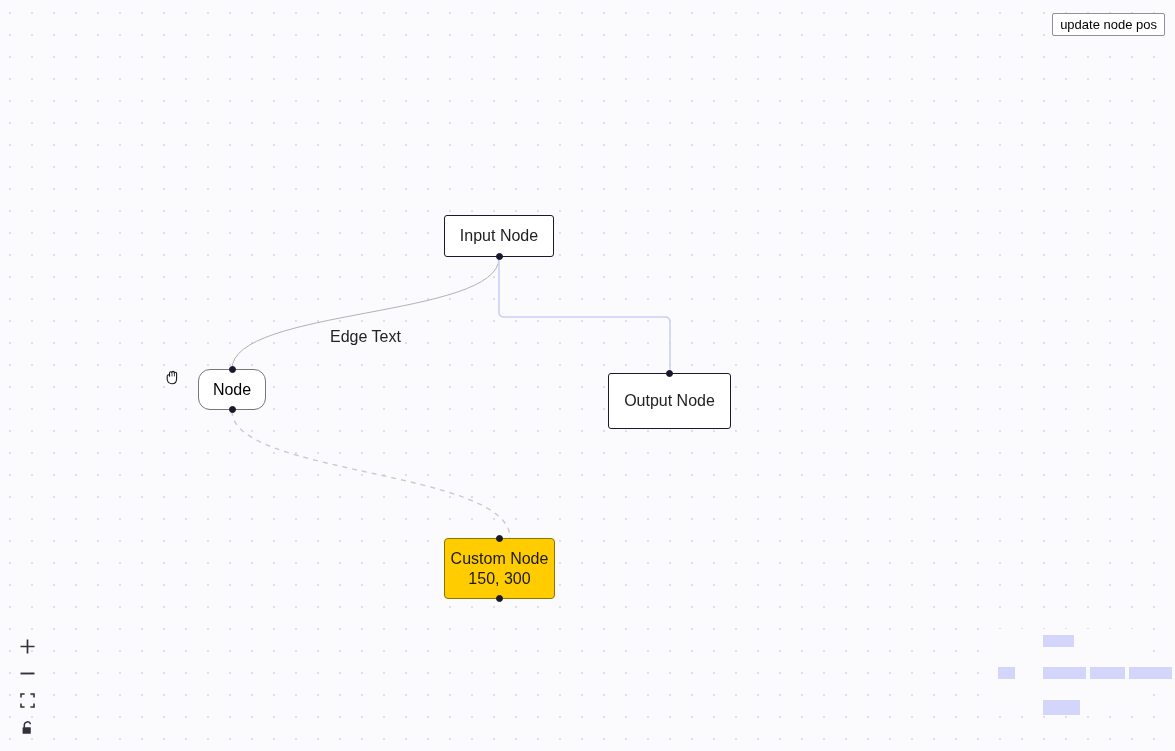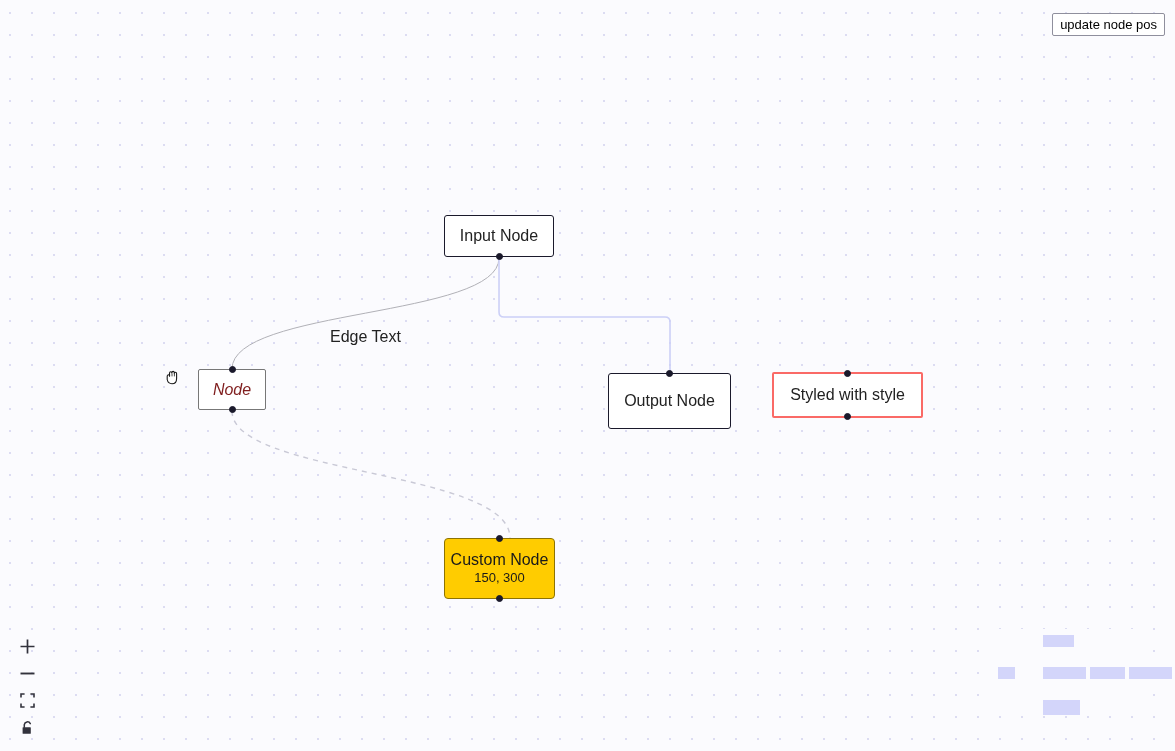--- a/index.html
+++ b/index.html
@@ -70,43 +70,42 @@
   }
   .node-default {
     background: #ffffff;
     border: 1px solid #1a192b;
     border-radius: 3px;
     color: #222;
   }
   .node-plain {
     background: #ffffff;
     border: 1px solid #777;
-    border-radius: 2px;
-    color: #7f1d1d;
-    font-style: italic;
+    border-radius: 12px;
+    color: #000000;
   }
   .node-class {
     background: #ff4f5a;
     border: 1px solid #8a4a44;
     border-radius: 3px;
     color: #ffffff;
   }
   .node-style {
     background: #ffffff;
     border: 2px solid #fa6a66;
     border-radius: 2px;
     color: #222;
   }
   .node-custom {
     background: #ffcc00;
     border: 1px solid #8d7303;
     border-radius: 4px;
     color: #1a1a1a;
   }
-  .node-line-2 { font-size: 13px; }
+  .node-line-2 { font-size: 16px; }
 
   
   .handle {
     position: absolute;
     width: 7px;
     height: 7px;
     border-radius: 50%;
     background: #1a192b;
     border: 1px solid #1a192b;
     box-sizing: border-box;
@@ -196,25 +195,20 @@
     <span class="handle top"></span>
     <span class="handle bottom"></span>
   </div>
 
 
   <div class="node node-default" style="left:608px; top:373px; width:123px; height:56px;">
     <span>Output Node</span>
     <span class="handle top"></span>
   </div>
 
-  <div class="node node-style" style="left:772px; top:372px; width:151px; height:46px;">
-    <span>Styled with style</span>
-    <span class="handle top"></span>
-    <span class="handle bottom"></span>
-  </div>
 
   <div class="node node-custom" style="left:444px; top:538px; width:111px; height:61px;">
     <span>Custom Node</span>
     <span class="node-line-2">150, 300</span>
     <span class="handle top"></span>
     <span class="handle bottom"></span>
   </div>
 
   <div id="panel-top-right">
     <button id="update-node-pos-button">update node pos</button>

